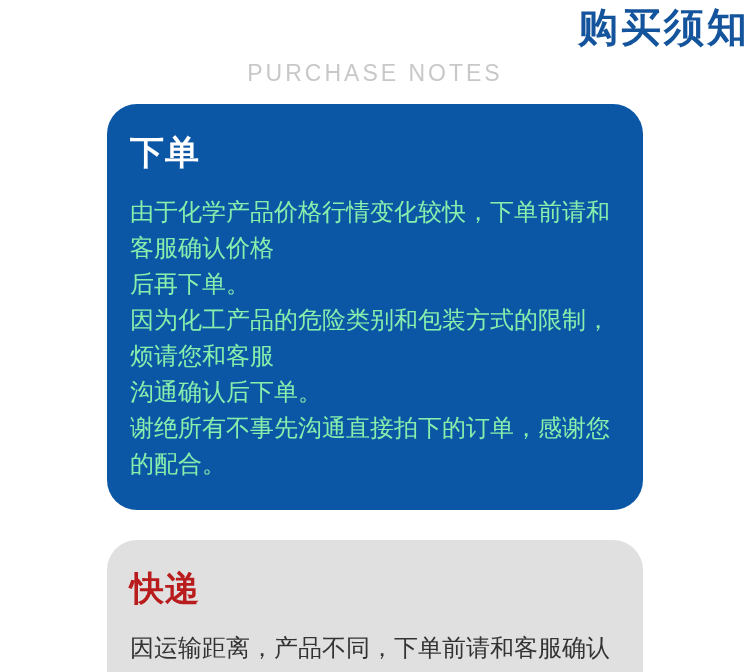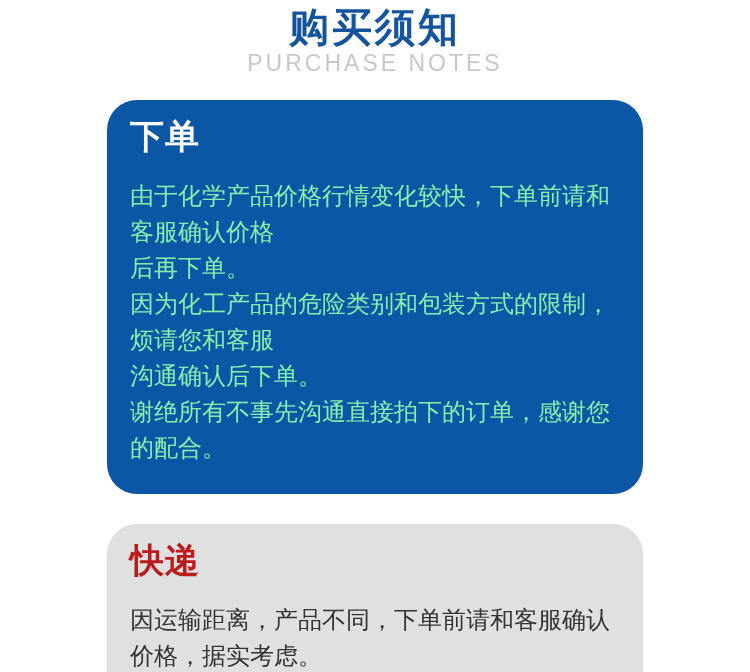--- a/index.html
+++ b/index.html
@@ -13,39 +13,40 @@
     font-family: "Liberation Sans", "DejaVu Sans", sans-serif;
     overflow: hidden;
   }
   .page {
     width: 750px;
     height: 672px;
   }
   .title {
     margin: 0;
     padding-top: 4px;
-    text-align: center;
+    text-align: right;
     font-size: 40px;
     line-height: 46px;
     font-weight: bold;
     letter-spacing: 3px;
     color: #14549c;
   }
   .subtitle {
+    margin-top: 10px;
     text-align: center;
     font-size: 23px;
     line-height: 26px;
     letter-spacing: 3px;
     color: #c8c8c8;
   }
   .card {
     width: 536px;
-    margin: 24px auto 0;
+    margin: 18px auto 0;
     border-radius: 30px;
-    padding: 16px 23px 28px;
+    padding: 28px 23px 28px;
     box-sizing: border-box;
   }
   .card-blue {
     background: #0b57a6;
     min-height: 292px;
   }
   .card-gray {
     background: #e0e0e0;
     min-height: 218px;
     margin-top: 30px;

